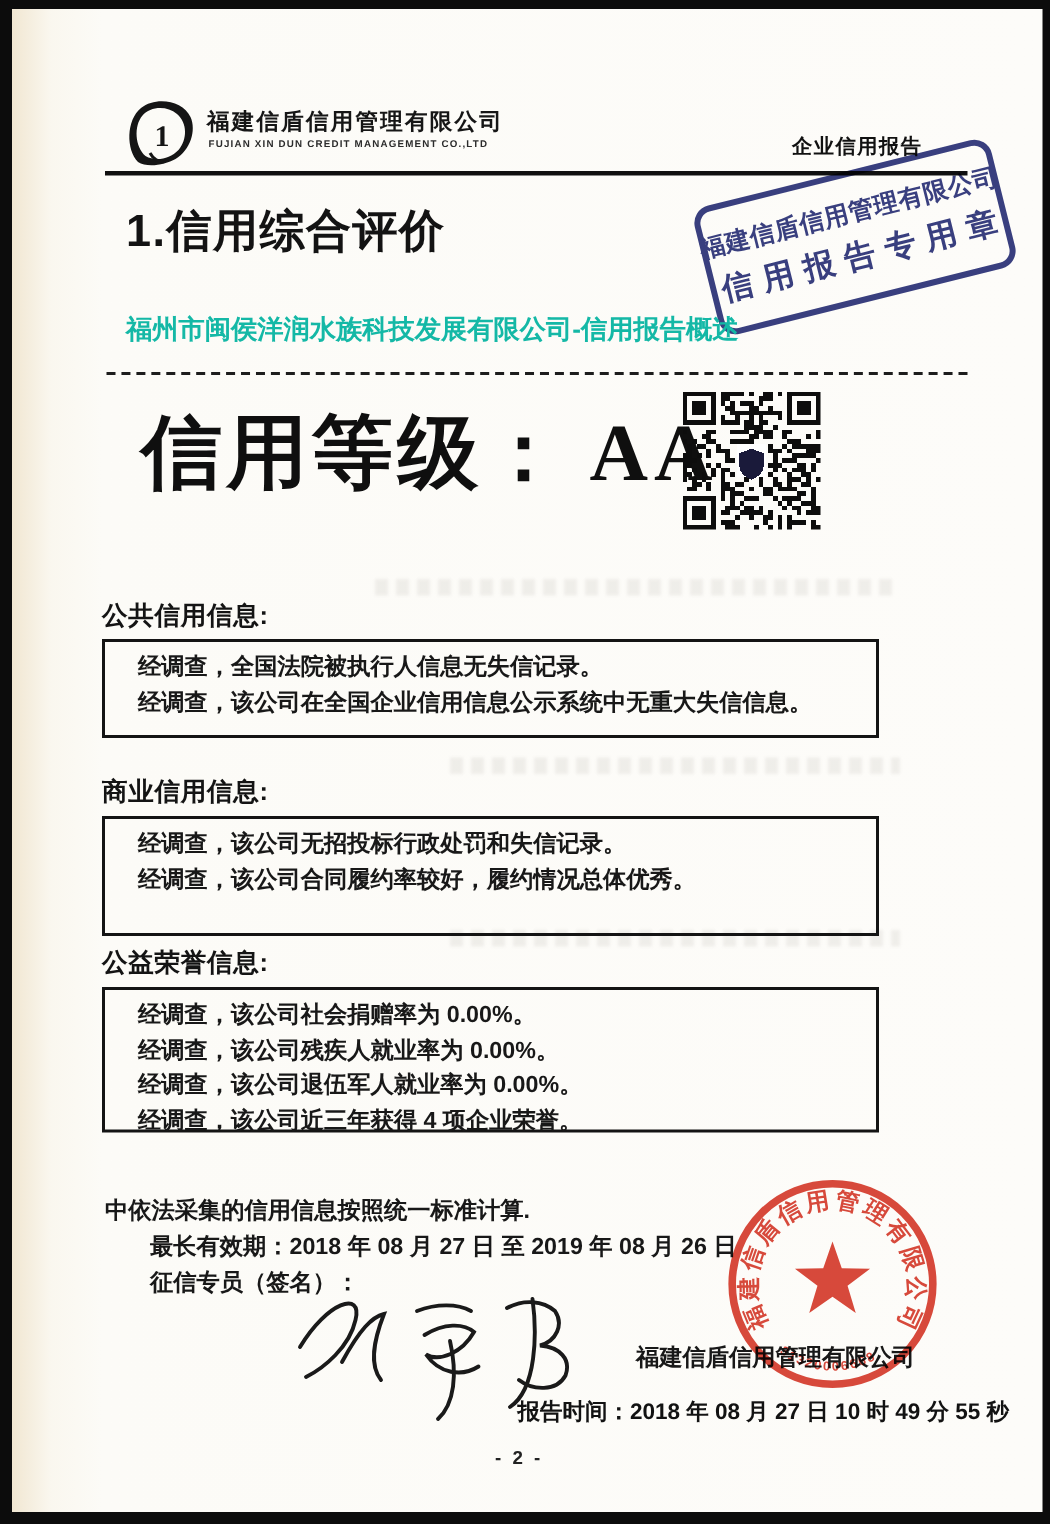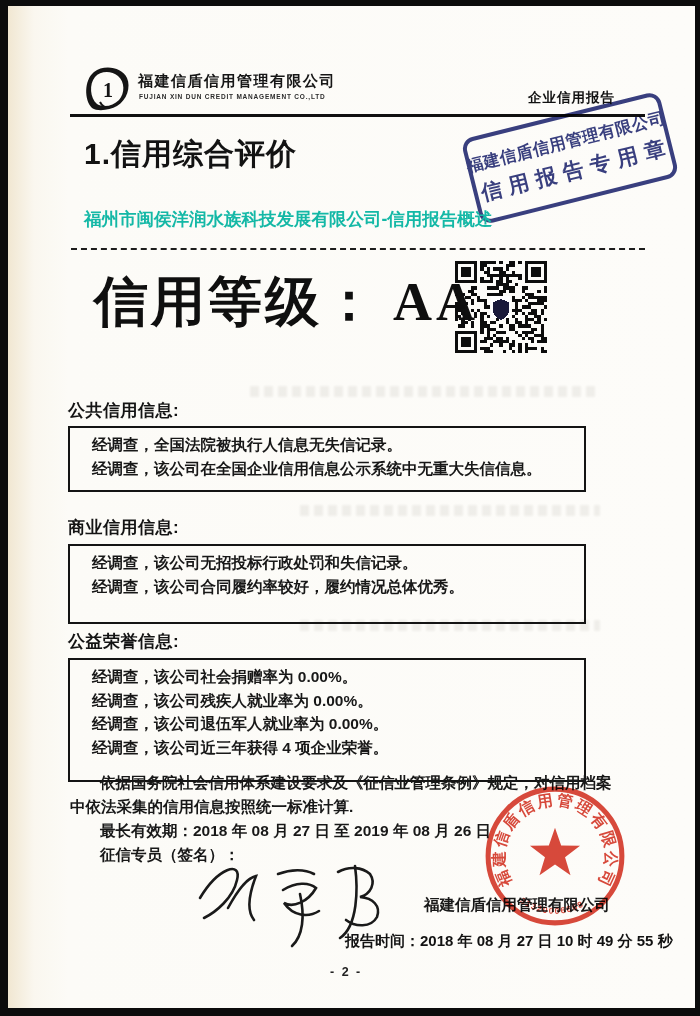--- a/index.html
+++ b/index.html
@@ -32,21 +32,21 @@
 
   .rating-line{left:94px;top:266px;font-size:54px;font-weight:bold;color:#0f0f0f;letter-spacing:3px;white-space:nowrap;}
   .rating-line .grade{font-family:"Liberation Serif","DejaVu Serif",serif;letter-spacing:4px;margin-left:14px;}
   .qr{left:455px;top:261px;width:92px;height:92px;}
 
   .sec-heading{font-size:17px;font-weight:600;color:#141414;letter-spacing:.5px;}
   .sec-box{border:2px solid #141414;box-sizing:border-box;padding:5px 10px 0 22px;}
   .sec-box .line{font-size:15.5px;font-weight:700;color:#181818;line-height:23.5px;white-space:nowrap;}
   .h1{left:68px;top:399px;} .b1{left:68px;top:426px;width:518px;height:66px;}
   .h2{left:68px;top:516px;} .b2{left:68px;top:544px;width:518px;height:80px;}
-  .h3{left:68px;top:630px;} .b3{left:68px;top:658px;width:518px;height:124px;}
+  .h3{left:68px;top:630px;} .b3{left:68px;top:658px;width:518px;height:97px;}
 
   .ft{font-size:15.5px;font-weight:600;color:#181818;white-space:nowrap;}
   .fp1{left:100px;top:773px;}
   .fp2{left:70px;top:797px;}
   .fvalid{left:100px;top:821px;}
   .fsigner{left:100px;top:845px;}
   .issuer{left:424px;top:895px;font-size:15.5px;font-weight:600;color:#181818;white-space:nowrap;}
   .rtime{left:345px;top:932px;font-size:15px;font-weight:bold;color:#121212;white-space:nowrap;}
   .pagenum{left:330px;top:965px;font-size:12.5px;font-weight:bold;color:#222;letter-spacing:2px;}
 
@@ -483,21 +483,20 @@
   </div>
 
   <div class="abs sec-heading h3 cjk">公益荣誉信息:</div>
   <div class="abs sec-box b3">
     <div class="line">经调查，该公司社会捐赠率为 0.00%。</div>
     <div class="line">经调查，该公司残疾人就业率为 0.00%。</div>
     <div class="line">经调查，该公司退伍军人就业率为 0.00%。</div>
     <div class="line">经调查，该公司近三年获得 4 项企业荣誉。</div>
   </div>
 
-  <div class="abs ft fp1">依据国务院社会信用体系建设要求及《征信业管理条例》规定，对信用档案</div>
   <div class="abs ft fp2">中依法采集的信用信息按照统一标准计算.</div>
   <div class="abs ft fvalid">最长有效期：2018 年 08 月 27 日  至  2019 年 08 月 26 日</div>
   <div class="abs ft fsigner">征信专员（签名）：</div>
 
   <svg class="abs signature" viewBox="0 0 215 110">
     <g stroke="#1a1a1a" stroke-width="2.6" fill="none" stroke-linecap="round">
       <path d="M12,60 C30,30 54,22 49,42 C45,60 28,74 16,80"></path>
       <path d="M40,70 C52,48 60,40 68,38 C61,56 58,72 66,82"></path>
       <path d="M90,36 C103,31 117,31 126,36"></path>
       <path d="M95,52 C108,44 121,44 128,50 C120,64 105,70 96,65 C105,78 120,80 131,73"></path>

